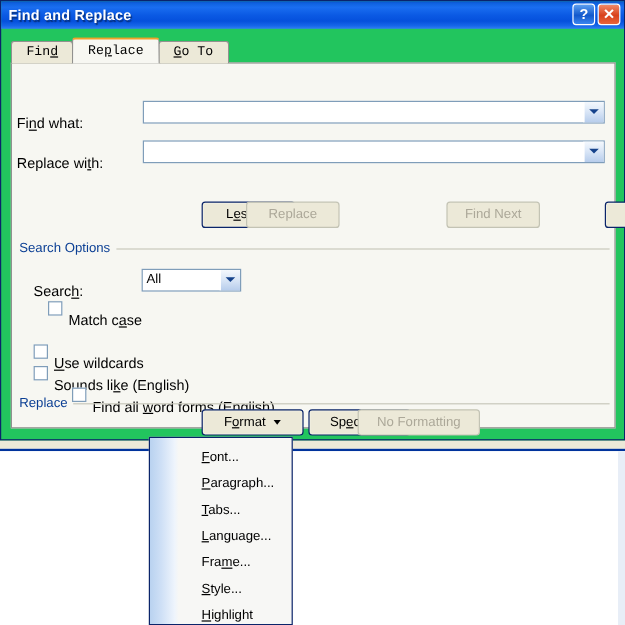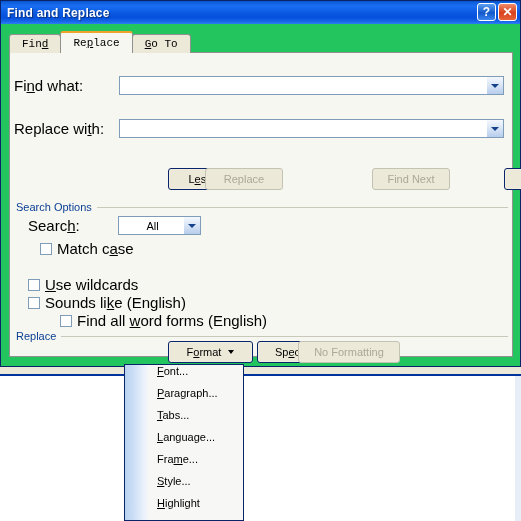--- a/index.html
+++ b/index.html
@@ -158,21 +158,21 @@
     left: 8px;
     top: 51px;
     width: 504px;
     height: 305px;
     background: #f7f7f2;
     border: 1px solid #91918f;
     box-sizing: border-box;
   }
 
   
-  .lbl { font-size: 15px; color: #000; white-space: nowrap; }
+  .lbl { font-size: 12px; color: #000; white-space: nowrap; margin-top: 20px; }
   .u { text-decoration: underline; }
 
   
   .field-row { position: absolute; display: flex; align-items: center; }
   .combo {
     height: 19px;
     background: #ffffff;
     border: 1px solid #7f9db9;
     box-sizing: border-box;
     display: flex;
@@ -288,26 +288,27 @@
     position: absolute;
     left: 0; top: 0;
     width: 24px;
     height: 100%;
     background: linear-gradient(to right, #b9d2f0 0%, #cfe0f6 40%, #eef4fc 85%, #f7f7f5 100%);
   }
   .menu-item {
     position: relative;
     height: 22px;
     display: flex;
-    align-items: flex-start;
+    align-items: flex-end;
     padding-left: 32px;
     font-size: 11px;
     color: #000;
     box-sizing: border-box;
     z-index: 2;
+    margin-left: 11px;
   }
 </style>
 </head>
 <body>
 
 <div id="root">
 
   <div class="doc-strip"></div>
   <div class="doc-rule"></div>
   <div class="doc-body"></div>
@@ -340,21 +341,21 @@
       <div class="field-row" style="left:4px; top:23px; width:492px;">
         <span class="lbl" style="width:105px;">Fi<span class="u">n</span>d what:</span>
         <div class="combo" style="width:385px;">
           <span class="val"></span>
           <span class="combo-arrow">
               <span class="chev"></span>
             </span>
         </div>
       </div>
 
-      <div class="field-row" style="left:4px; top:66px; width:492px;">
+      <div class="field-row" style="left:4px; top:56px; width:492px;">
         <span class="lbl" style="width:105px;">Replace wi<span class="u">t</span>h:</span>
         <div class="combo" style="width:385px;">
           <span class="val"></span>
           <span class="combo-arrow">
               <span class="chev"></span>
             </span>
         </div>
       </div>
 
       <div class="btn default" style="left:110px; top:115px; width:78px;">
@@ -371,21 +372,21 @@
         <span>Cancel</span>
       </div>
 
       <div class="group" style="top:148px;">
         <span class="group-title">Search Options</span>
         <span class="group-line"></span>
       </div>
 
       <div class="field-row" style="left:18px; top:163px;">
         <span class="lbl" style="width:90px;">Searc<span class="u">h</span>:</span>
-        <div class="combo" style="width:83px;text-align:center;">
+        <div class="combo" style="width:83px;">
           <span class="val">All</span>
           <span class="combo-arrow">
               <span class="chev"></span>
             </span>
         </div>
       </div>
 
       <div class="chk-row" style="left:30px; top:187px;">
         <span class="chk-box"></span>
         <span class="lbl">Match c<span class="u">a</span>se</span>

